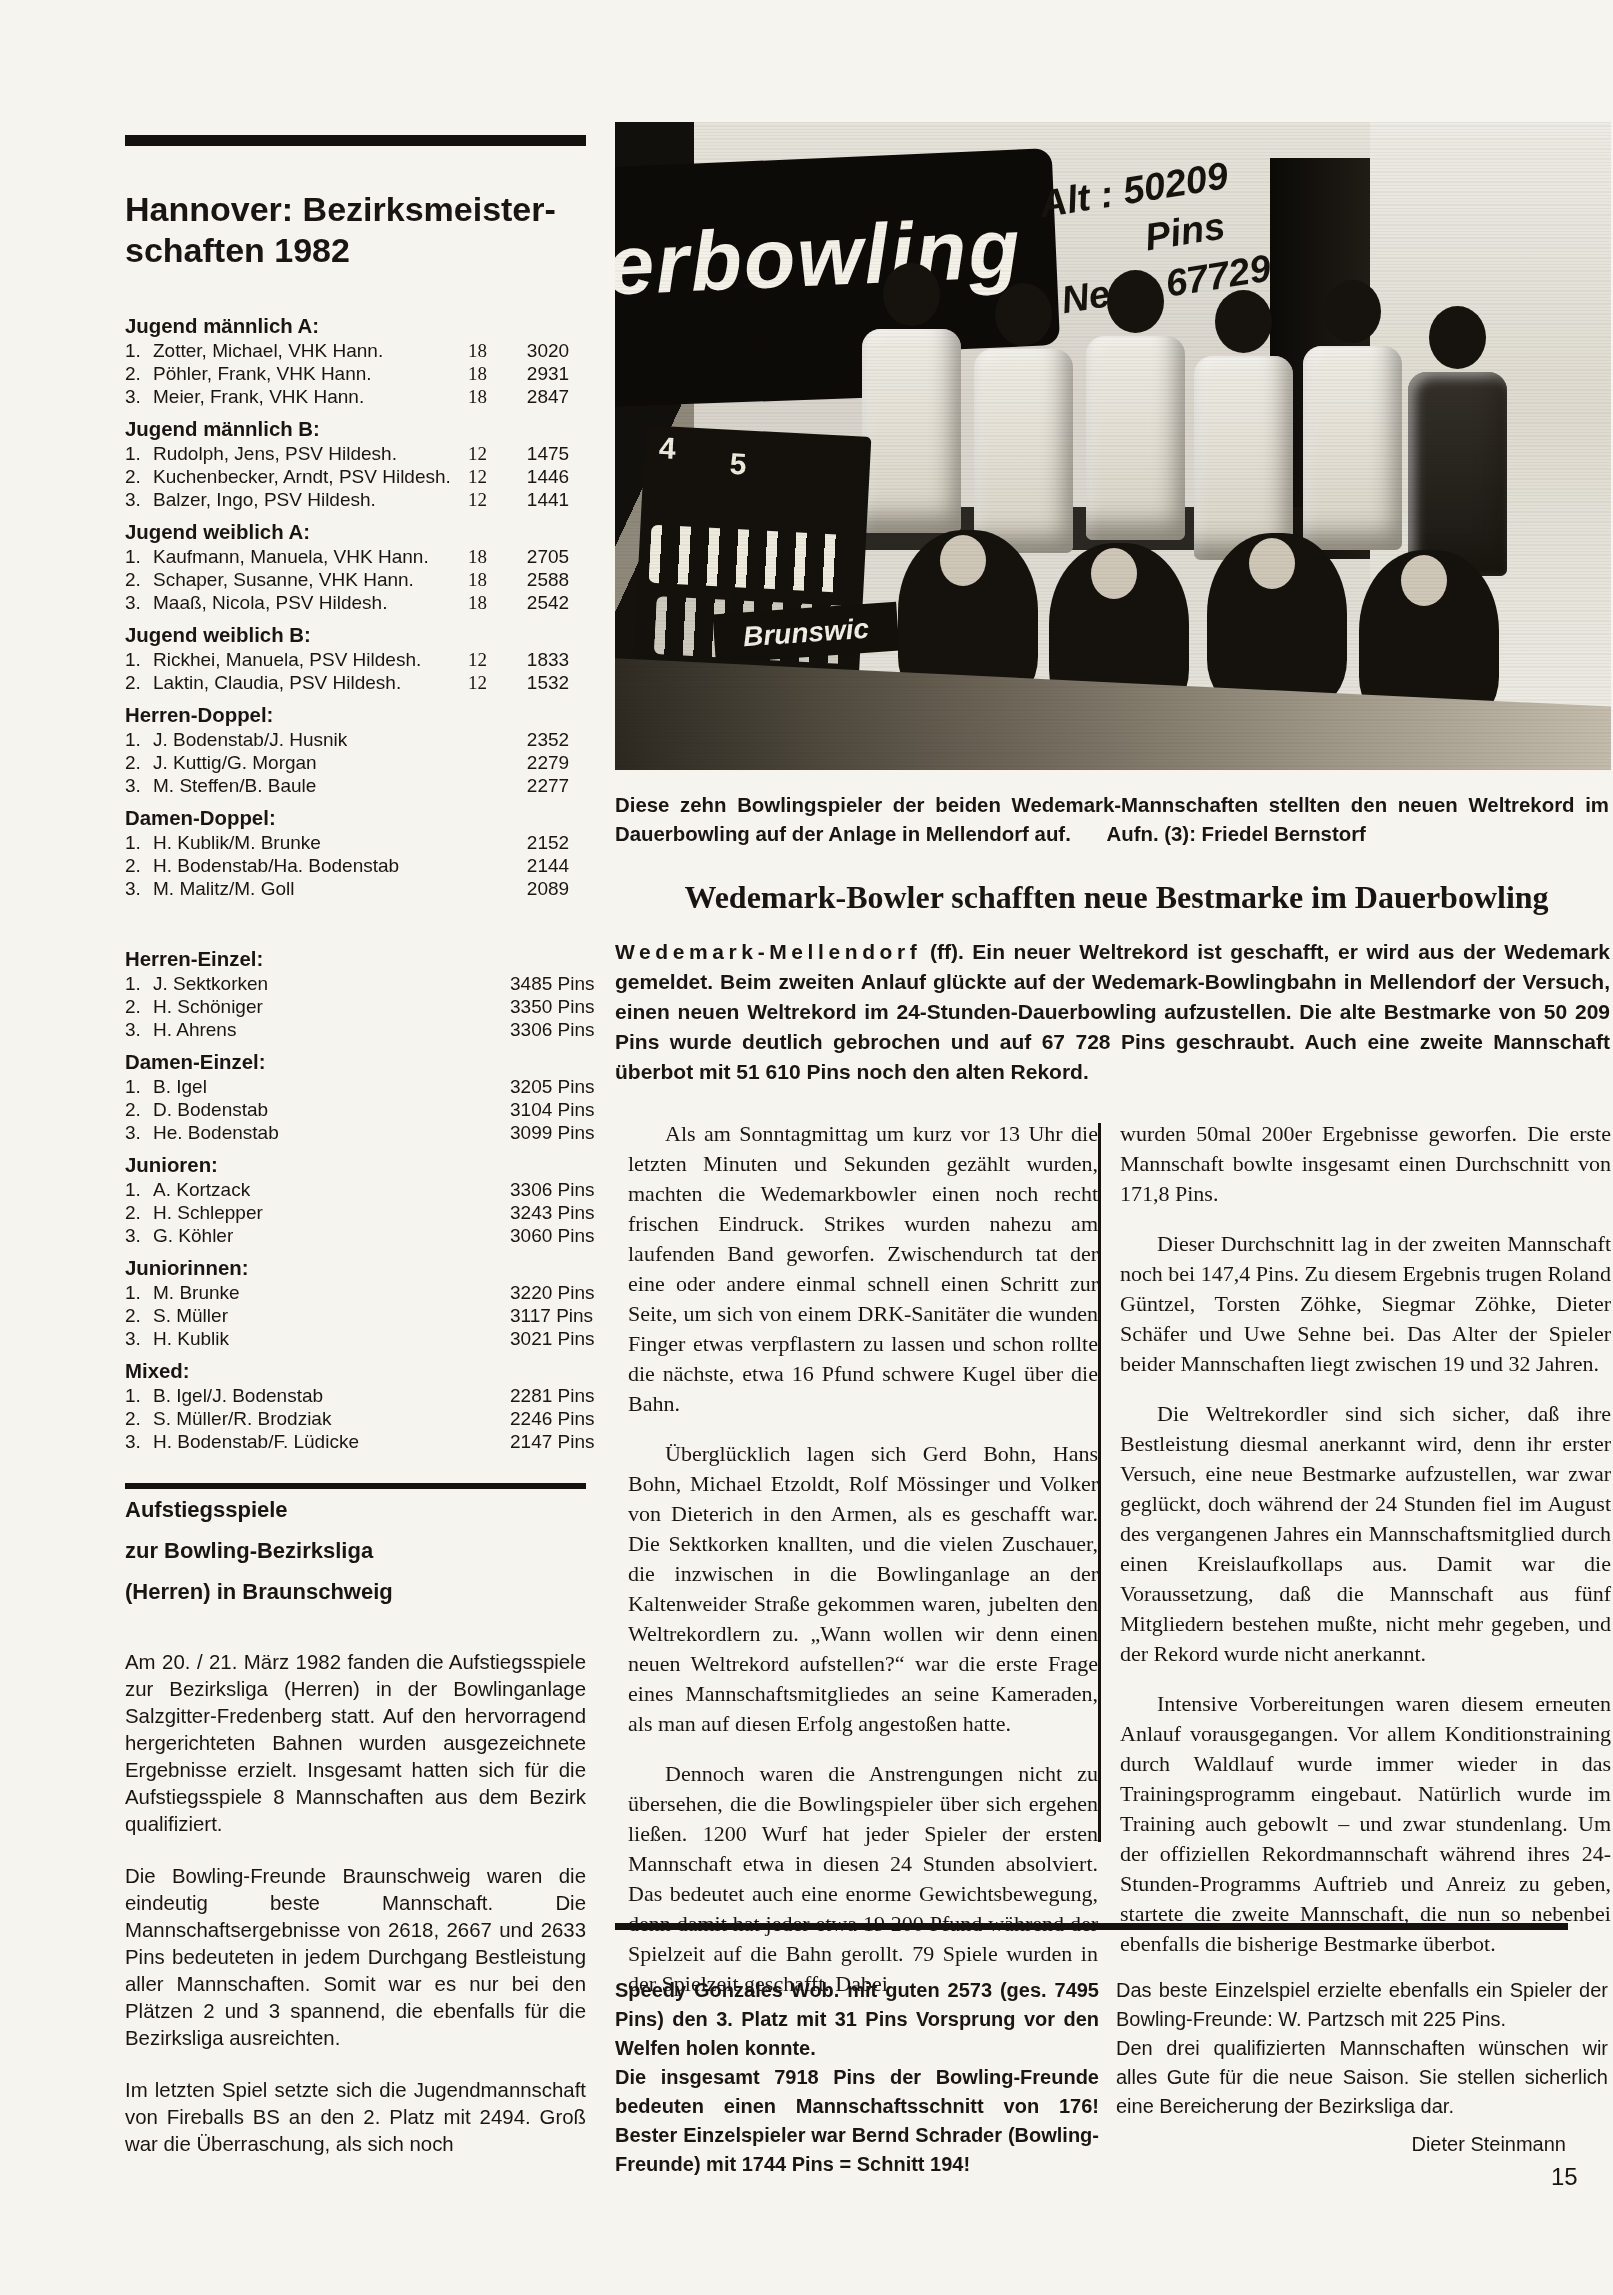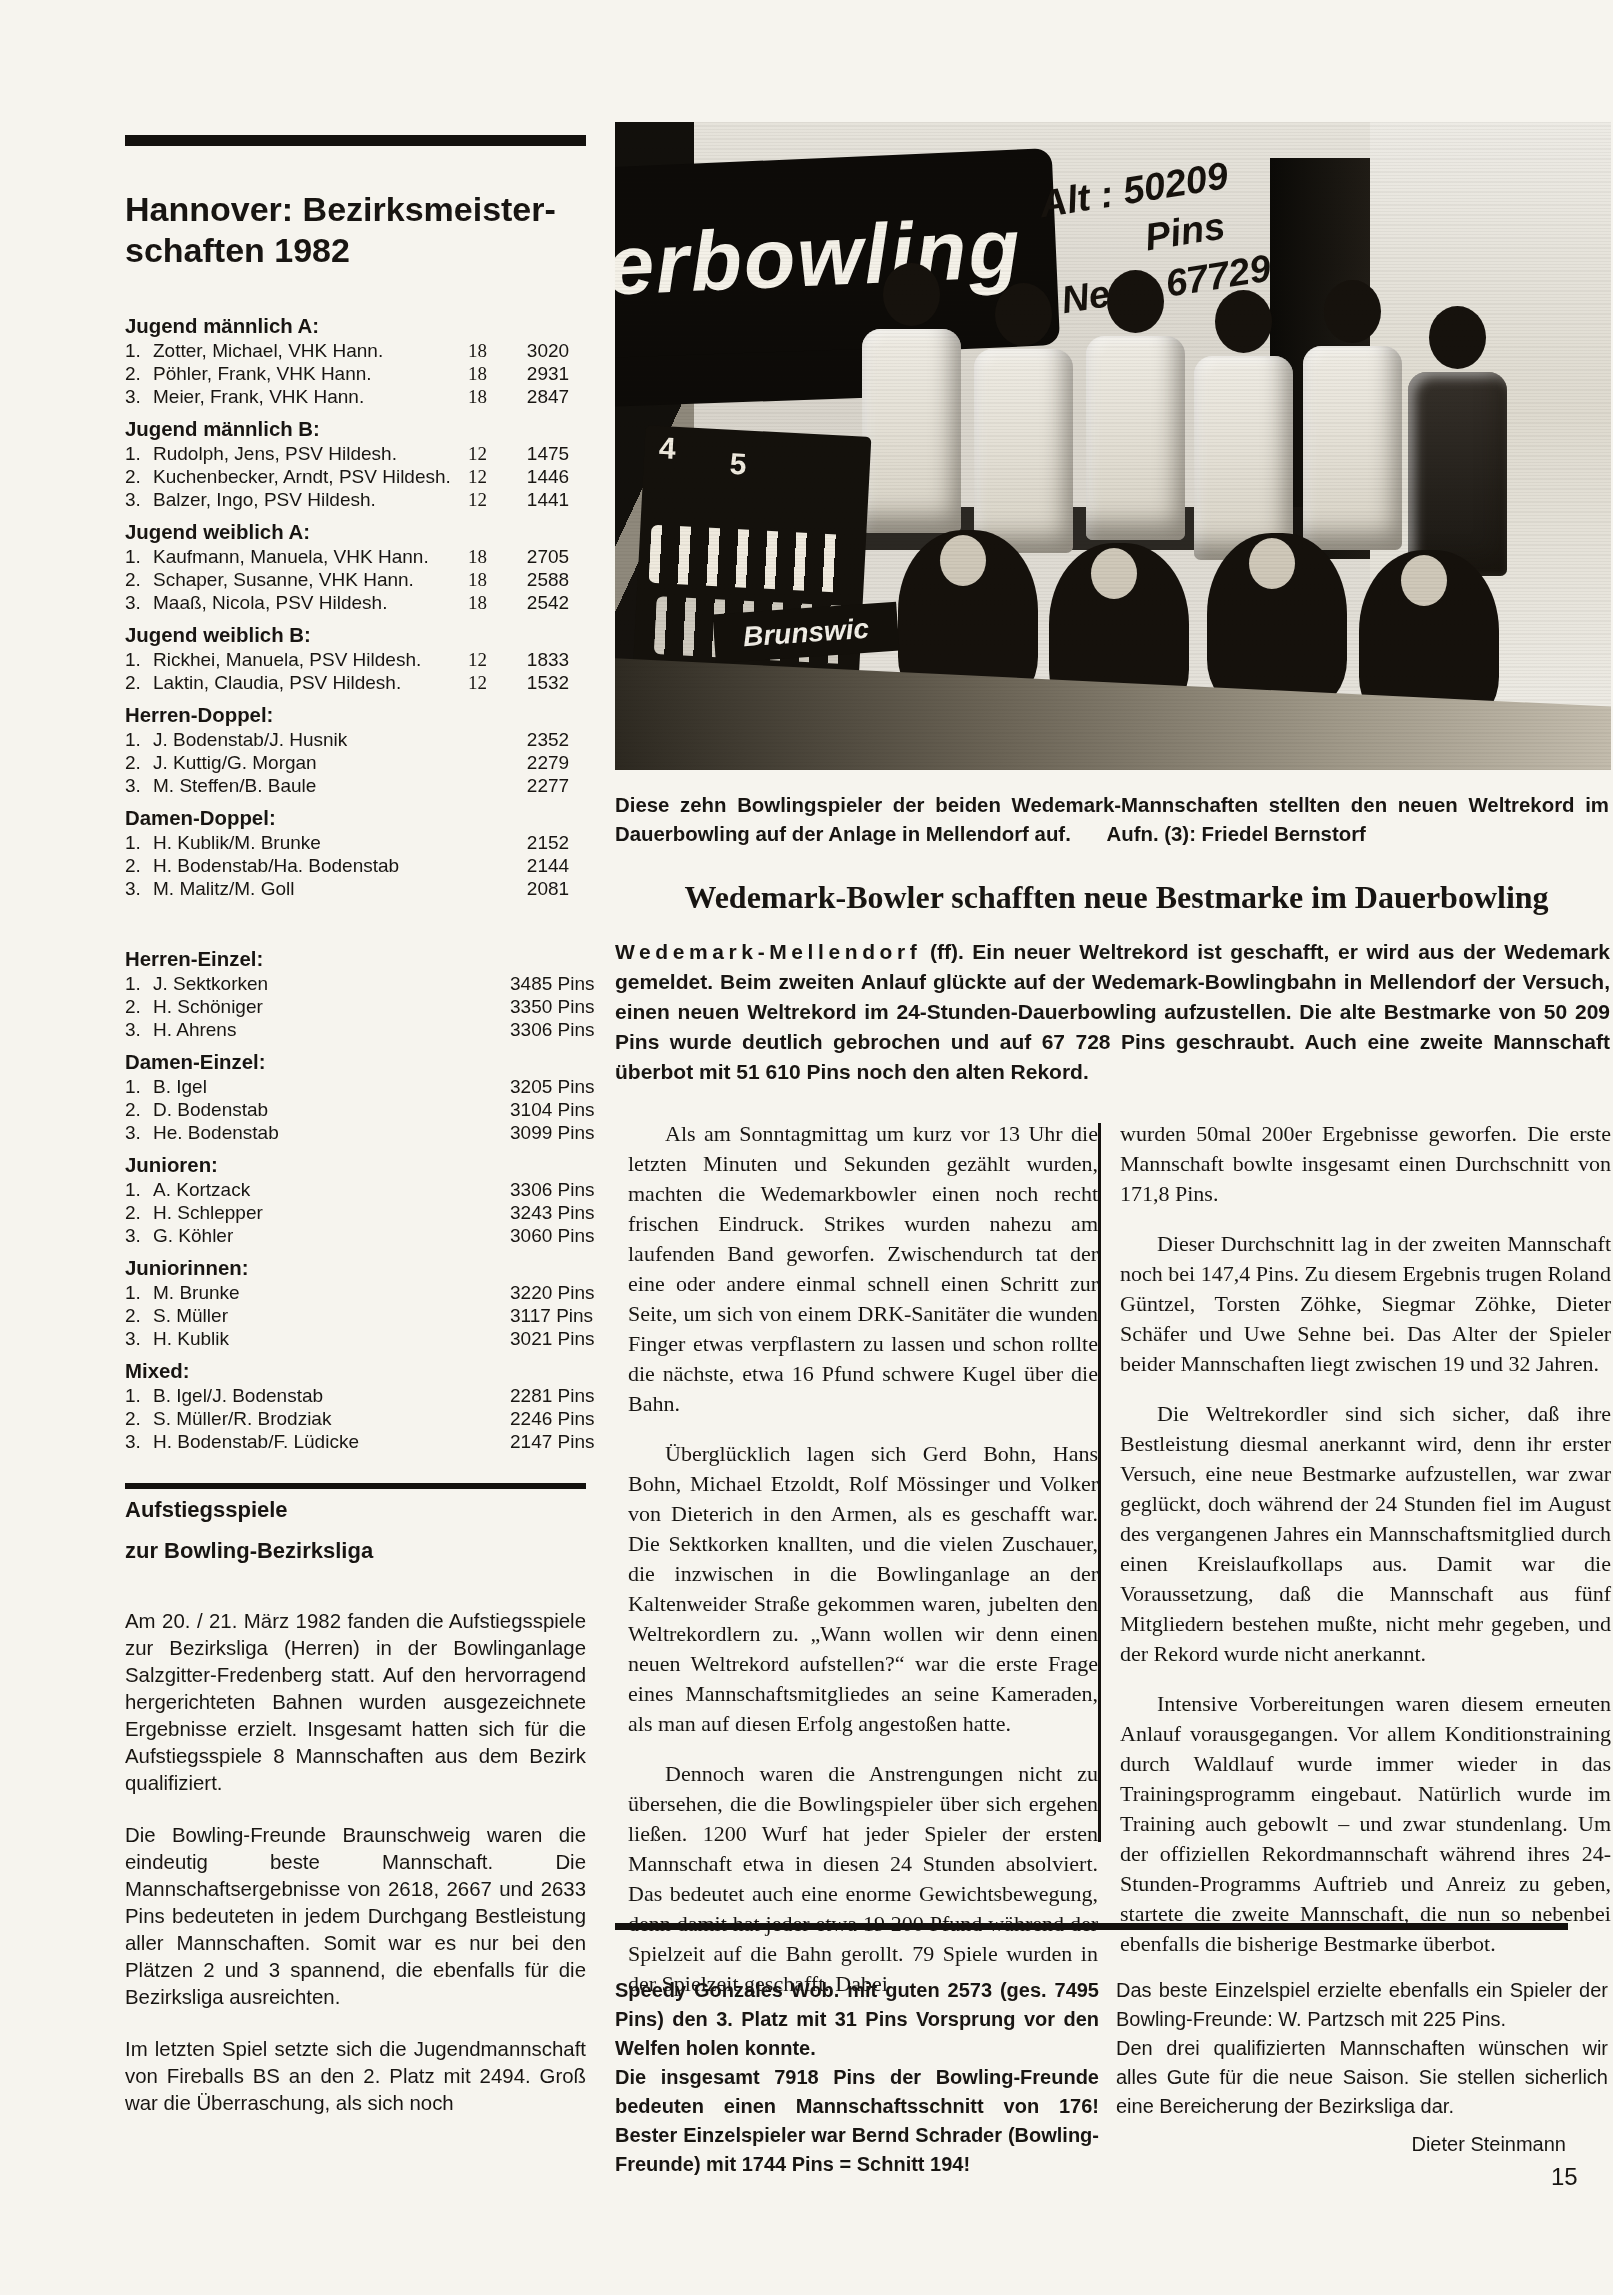--- a/index.html
+++ b/index.html
@@ -231,21 +231,21 @@
         <div class="row">
             <span class="rk">2.</span>
             <span class="nm">H. Bodenstab/Ha. Bodenstab</span>
             <span class="gm"></span>
             <span class="sc">2144</span>
           </div>
         <div class="row">
             <span class="rk">3.</span>
             <span class="nm">M. Malitz/M. Goll</span>
             <span class="gm"></span>
-            <span class="sc">2081</span>
+            <span class="sc">2089</span>
           </div>
       </div>
 
       <div class="sect gap">
         <div class="sect-label">Herren-Einzel:</div>
         <div class="row">
             <span class="rk">1.</span>
             <span class="nm">J. Sektkorken</span>
             <span class="gm"></span>
             <span class="sc">3485 Pins</span>
@@ -353,20 +353,21 @@
       </div>
 
     </div>
   </div>
 
   <div class="promo">
     <div class="rule hr"></div>
     <div class="promo-title">
       <div>Aufstiegsspiele</div>
       <div>zur Bowling-Bezirksliga</div>
+      <div>(Herren) in Braunschweig</div>
     </div>
     <div class="promo-body">
       <p>Am 20. / 21. März 1982 fanden die Aufstiegsspiele zur Bezirksliga (Herren) in der Bowlinganlage Salzgitter-Fredenberg statt. Auf den hervorragend hergerichteten Bahnen wurden ausgezeichnete Ergebnisse erzielt. Insgesamt hatten sich für die Aufstiegsspiele 8 Mannschaften aus dem Bezirk qualifiziert.</p>
       <p>Die Bowling-Freunde Braunschweig waren die eindeutig beste Mannschaft. Die Mannschaftsergebnisse von 2618, 2667 und 2633 Pins bedeuteten in jedem Durchgang Bestleistung aller Mannschaften. Somit war es nur bei den Plätzen 2 und 3 spannend, die ebenfalls für die Bezirksliga ausreichten.</p>
       <p>Im letzten Spiel setzte sich die Jugendmannschaft von Fireballs BS an den 2. Platz mit 2494. Groß war die Überraschung, als sich noch</p>
     </div>
   </div>
 
   <div class="photo">
     <div class="ph-leftstruct"></div>

